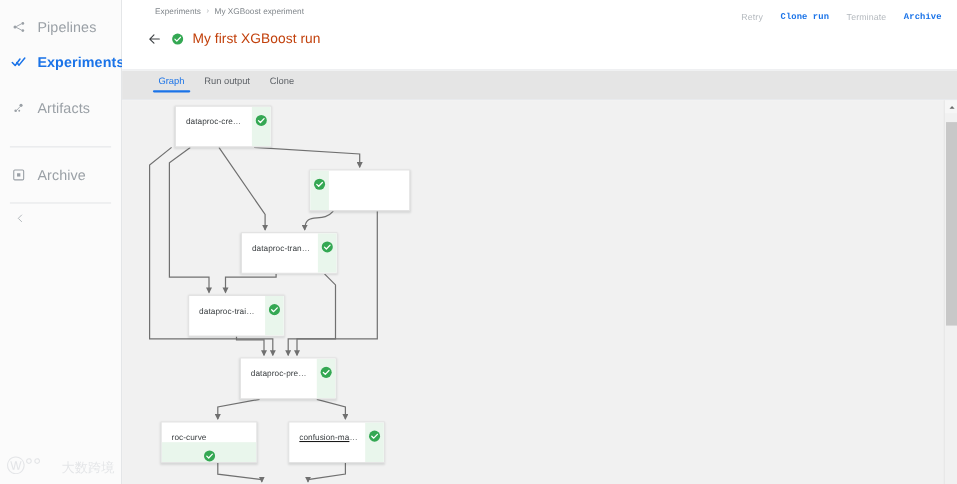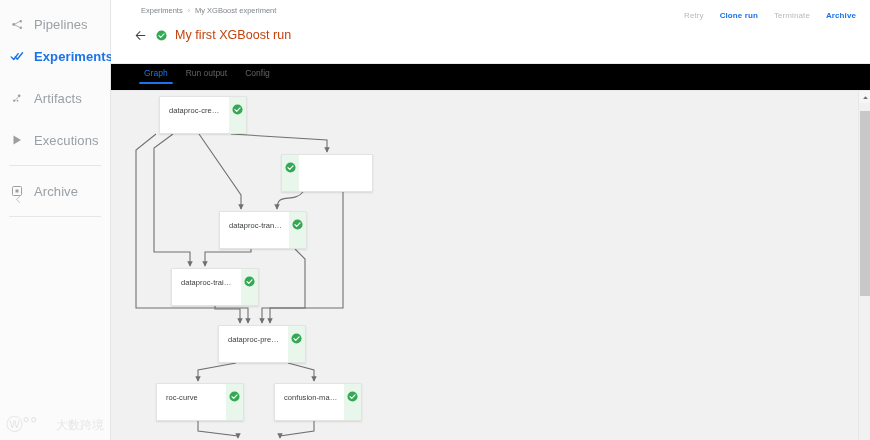--- a/index.html
+++ b/index.html
@@ -129,27 +129,27 @@
     display: flex; align-items: center;
     gap: 16px;
   }
   .action {
     font-size: 8px;
     letter-spacing: .1px;
     cursor: pointer;
     white-space: nowrap;
     text-align: right;
   }
-  .action.enabled { color: #1a73e8; font-weight: bold; }
+  .action.enabled { color: #1a73e8; font-weight: bold; font-family: Liberation Mono, monospace; }
   .action.disabled { color: #b5babf; cursor: default; }
 
   
   .tabs {
     height: 27px;
-    background: #000000;
+    background: #e5e5e5;
     display: flex; align-items: flex-start;
     padding-left: 24px;
     flex: 0 0 27px;
     border-bottom: 1px solid #e8eaed;
     text-align: center;
   }
   .tab {
     font-size: 8.5px;
     color: #5f6368;
     padding: 4px 9px 6px 9px;
@@ -270,28 +270,20 @@
           <circle cx="12" cy="16" r="1.6" fill="#9aa0a6"></circle>
           <circle cx="15" cy="7" r="2.6" fill="#9aa0a6"></circle>
           <path d="M8 15 L13.5 9" stroke="#9aa0a6" stroke-width="1.4" fill="none"></path>
         </svg>
       </span>
       <span class="nav-lbl">Artifacts</span>
     </div>
 
     <div class="nav-spacer-a"></div>
 
-    <div class="nav-item">
-      <span class="nav-ico">
-        <svg width="12" height="12" viewBox="0 0 24 24">
-          <path d="M5 3 L20 12 L5 21 Z" fill="#9aa0a6"></path>
-        </svg>
-      </span>
-      <span class="nav-lbl">Executions</span>
-    </div>
 
     <div class="nav-spacer-b"></div>
     <div class="nav-divider"></div>
     <div class="nav-spacer-b"></div>
 
     <div class="nav-item">
       <span class="nav-ico">
         <svg width="12" height="12" viewBox="0 0 24 24">
           <rect x="3" y="3" width="18" height="18" rx="2" fill="none" stroke="#9aa0a6" stroke-width="2"></rect>
           <rect x="9" y="9" width="6" height="6" fill="#9aa0a6"></rect>
@@ -346,21 +338,21 @@
         <span class="action disabled">Retry</span>
         <span class="action enabled">Clone run</span>
         <span class="action disabled">Terminate</span>
         <span class="action enabled">Archive</span>
       </div>
     </div>
 
     <div class="tabs">
       <div class="tab active">Graph</div>
       <div class="tab">Run output</div>
-      <div class="tab">Config</div>
+      <div class="tab">Clone</div>
     </div>
 
     <div class="canvas-wrap">
       <div class="graph-layer" id="graph-layer">
         <svg class="graph-svg" id="graph-svg" width="760" height="400">
             <defs>
               <marker id="ah" viewBox="0 0 10 10" refX="8.5" refY="5" markerWidth="5" markerHeight="5" orient="auto-start-reverse">
                 <path d="M0 0 L10 5 L0 10 z" fill="#707070"></path>
               </marker>
             </defs>
@@ -423,32 +415,32 @@
             <div class="node-body">
               <span class="node-label">dataproc-predict-w...</span>
             </div>
             <div class="node-status">
               <svg class="chk" viewBox="0 0 24 24">
                 <circle cx="12" cy="12" r="11" fill="#34a853"></circle>
                 <path d="M6.5 12.3 L10.3 16 L17.6 8.4" stroke="#fff" stroke-width="2.6" fill="none" stroke-linecap="round" stroke-linejoin="round"></path>
               </svg>
             </div>
           </div>
-          <div class="node" style="left: 45px; top: 292px; width: 88px; height: 38px;">
+          <div class="node" style="left: 35px; top: 292px; width: 88px; height: 38px; flex-direction: column;">
             <div class="node-body">
               <span class="node-label">roc-curve</span>
             </div>
             <div class="node-status">
               <svg class="chk" viewBox="0 0 24 24">
                 <circle cx="12" cy="12" r="11" fill="#34a853"></circle>
                 <path d="M6.5 12.3 L10.3 16 L17.6 8.4" stroke="#fff" stroke-width="2.6" fill="none" stroke-linecap="round" stroke-linejoin="round"></path>
               </svg>
             </div>
           </div>
-          <div class="node" style="left: 163px; top: 292px; width: 88px; height: 38px;">
+          <div class="node" style="left: 151px; top: 292px; width: 88px; height: 38px; text-decoration: underline;">
             <div class="node-body">
               <span class="node-label">confusion-matrix</span>
             </div>
             <div class="node-status">
               <svg class="chk" viewBox="0 0 24 24">
                 <circle cx="12" cy="12" r="11" fill="#34a853"></circle>
                 <path d="M6.5 12.3 L10.3 16 L17.6 8.4" stroke="#fff" stroke-width="2.6" fill="none" stroke-linecap="round" stroke-linejoin="round"></path>
               </svg>
             </div>
           </div>

